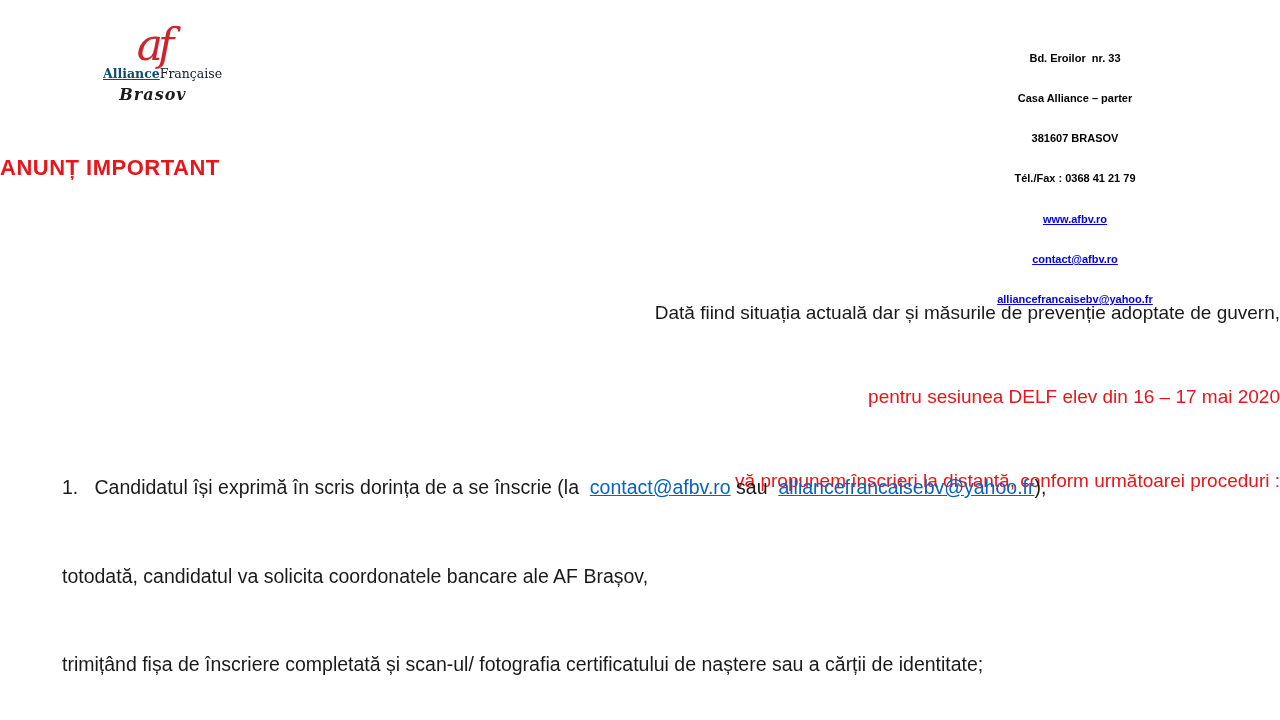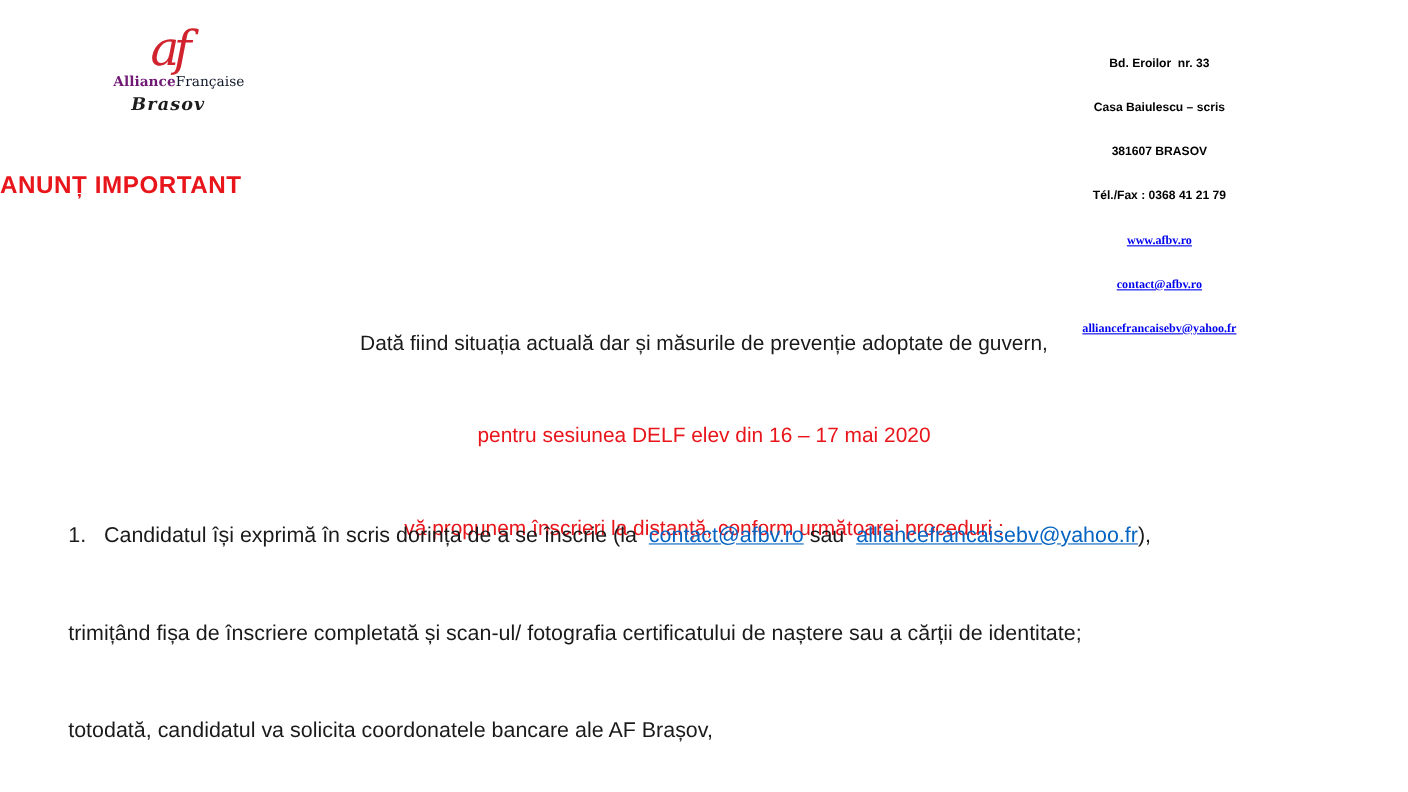--- a/index.html
+++ b/index.html
@@ -29,51 +29,50 @@
     letter-spacing: -5px;
     color: #d0232e;
   }
   .logo-wordmark {
     font-family: "DejaVu Serif", serif;
     font-size: 12.5px;
     line-height: 14px;
     margin-top: 1px;
     white-space: nowrap;
   }
-  .logo-wordmark .w-bold { font-weight: bold; color: #701a75; }
+  .logo-wordmark .w-bold { font-weight: bold; color: #0c4a6e; text-decoration: underline; }
   .logo-wordmark .w-light { color: #0f172a; }
   .logo-city {
     font-family: "DejaVu Serif", serif;
     font-weight: bold;
     font-style: italic;
     font-size: 16px;
     margin-top: 4px;
     color: #1c1c1c;
     letter-spacing: 1px;
   }
 
   
   .contact {
     position: absolute;
-    left: 944px;
+    left: 965px;
     top: 25px;
     width: 220px;
     text-align: center;
     font-size: 11px;
     font-weight: bold;
     line-height: 13.4px;
     color: #000000;
     white-space: pre-wrap;
   }
   .contact .hlink {
     display: block;
     color: #0000ee;
     text-decoration: underline;
     cursor: pointer;
-    font-family: Liberation Serif, serif;
   }
 
   
   .title {
     position: absolute;
     top: 155px;
     left: 0;
     width: 100%;
     text-align: left;
     font-size: 22px;
@@ -81,21 +80,21 @@
     color: #e8151b;
     letter-spacing: 0.5px;
   }
 
   
   .intro {
     position: absolute;
     top: 243px;
     left: 0;
     width: 100%;
-    text-align: center;
+    text-align: right;
     font-size: 19px;
     line-height: 28px;
     white-space: pre-wrap;
   }
   .intro .line-black { color: #1a1a1a; }
   .intro .line-red { color: #e8151b; }
 
   
   .list {
     position: absolute;
@@ -119,39 +118,39 @@
 <div class="page">
 
   <div class="logo">
     <div class="logo-af">af</div>
     <div class="logo-wordmark"><span class="w-bold">Alliance</span><span class="w-light">Française</span></div>
     <div class="logo-city">Brasov</div>
   </div>
 
   <div class="contact">
     <div>Bd. Eroilor  nr. 33</div>
-    <div>Casa Baiulescu – scris</div>
+    <div>Casa Alliance – parter</div>
     <div>381607 BRASOV</div>
     <div>Tél./Fax : 0368 41 21 79</div>
     <a class="hlink">www.afbv.ro</a>
     <a class="hlink">contact@afbv.ro</a>
     <a class="hlink">alliancefrancaisebv@yahoo.fr</a>
   </div>
 
   <h1 class="title">ANUNȚ IMPORTANT</h1>
 
   <div class="intro">
     <div class="line-black">Dată fiind situația actuală dar și măsurile de prevenție adoptate de guvern,</div>
     <div class="line-red">pentru sesiunea DELF elev din 16 – 17 mai 2020</div>
     <div class="line-red">vă propunem înscrieri la distanță, conform următoarei proceduri :</div>
   </div>
 
   <div class="list">
     <div class="item">
       <div><span>1.   Candidatul își exprimă în scris dorința de a se înscrie (la  </span><a class="blink">contact@afbv.ro</a><span> sau  </span><a class="blink">alliancefrancaisebv@yahoo.fr</a><span>),</span></div>
+      <div>totodată, candidatul va solicita coordonatele bancare ale AF Brașov,</div>
       <div>trimițând fișa de înscriere completată și scan-ul/ fotografia certificatului de naștere sau a cărții de identitate;</div>
-      <div>totodată, candidatul va solicita coordonatele bancare ale AF Brașov,</div>
     </div>
     
     
   </div>
 
 </div>
 
 </body></html>

